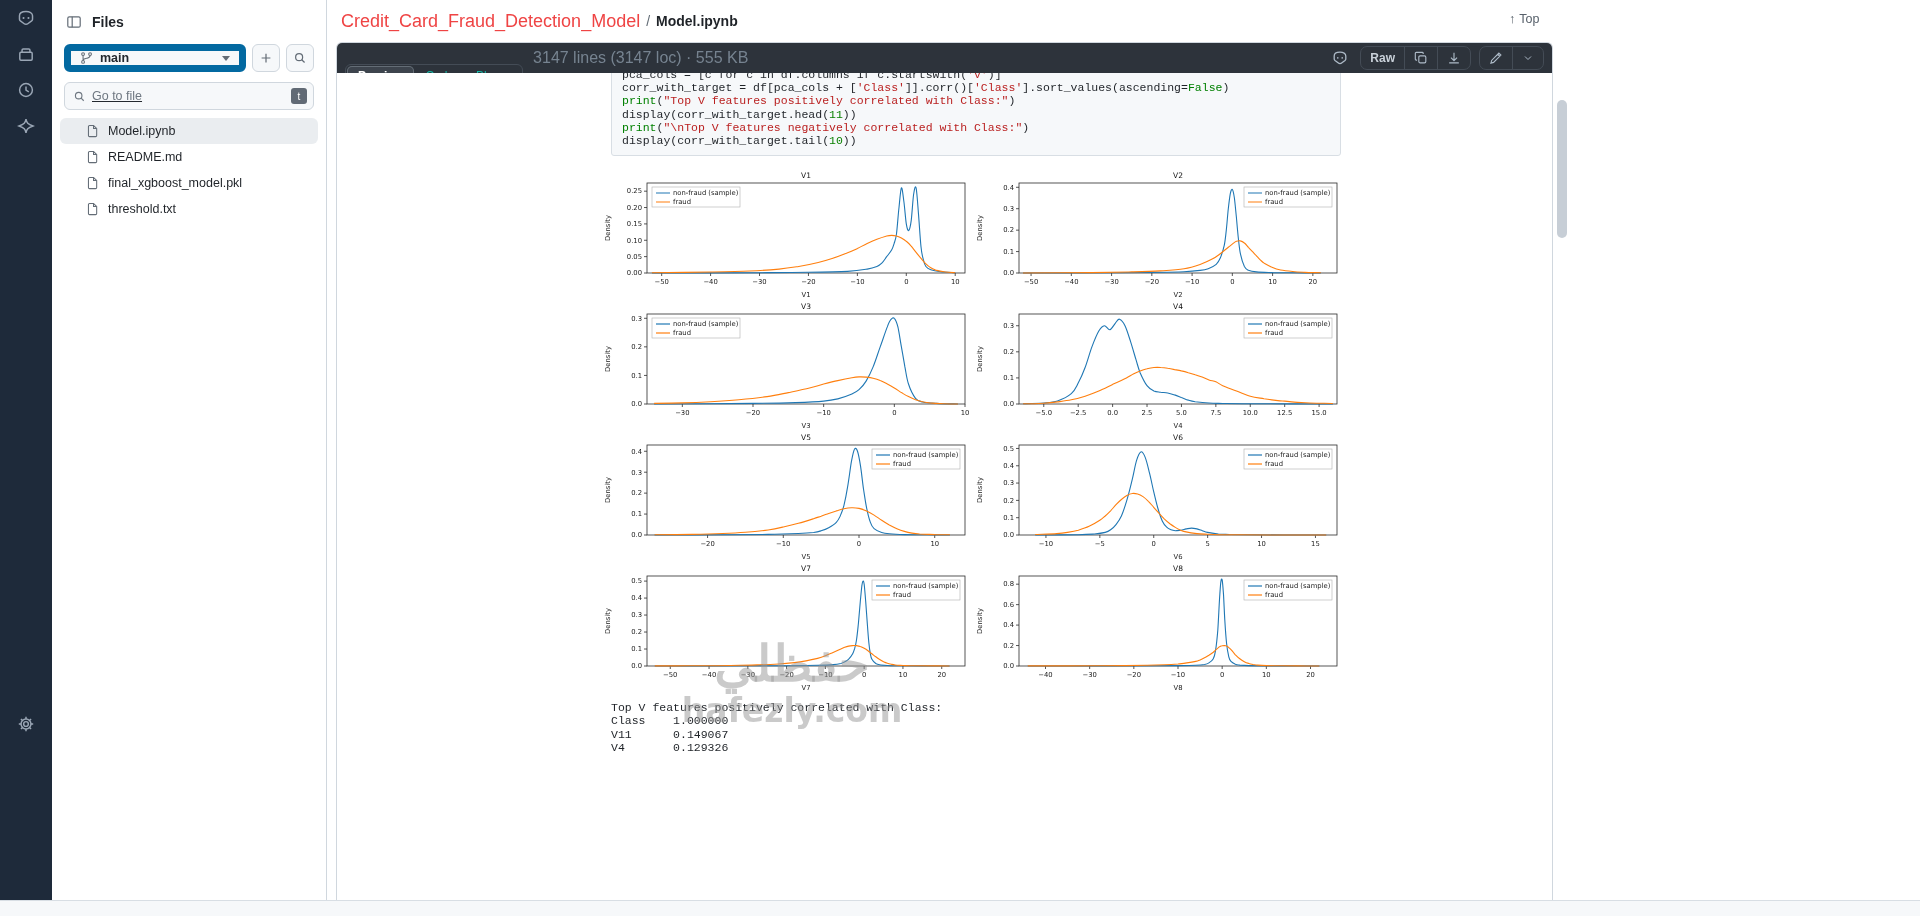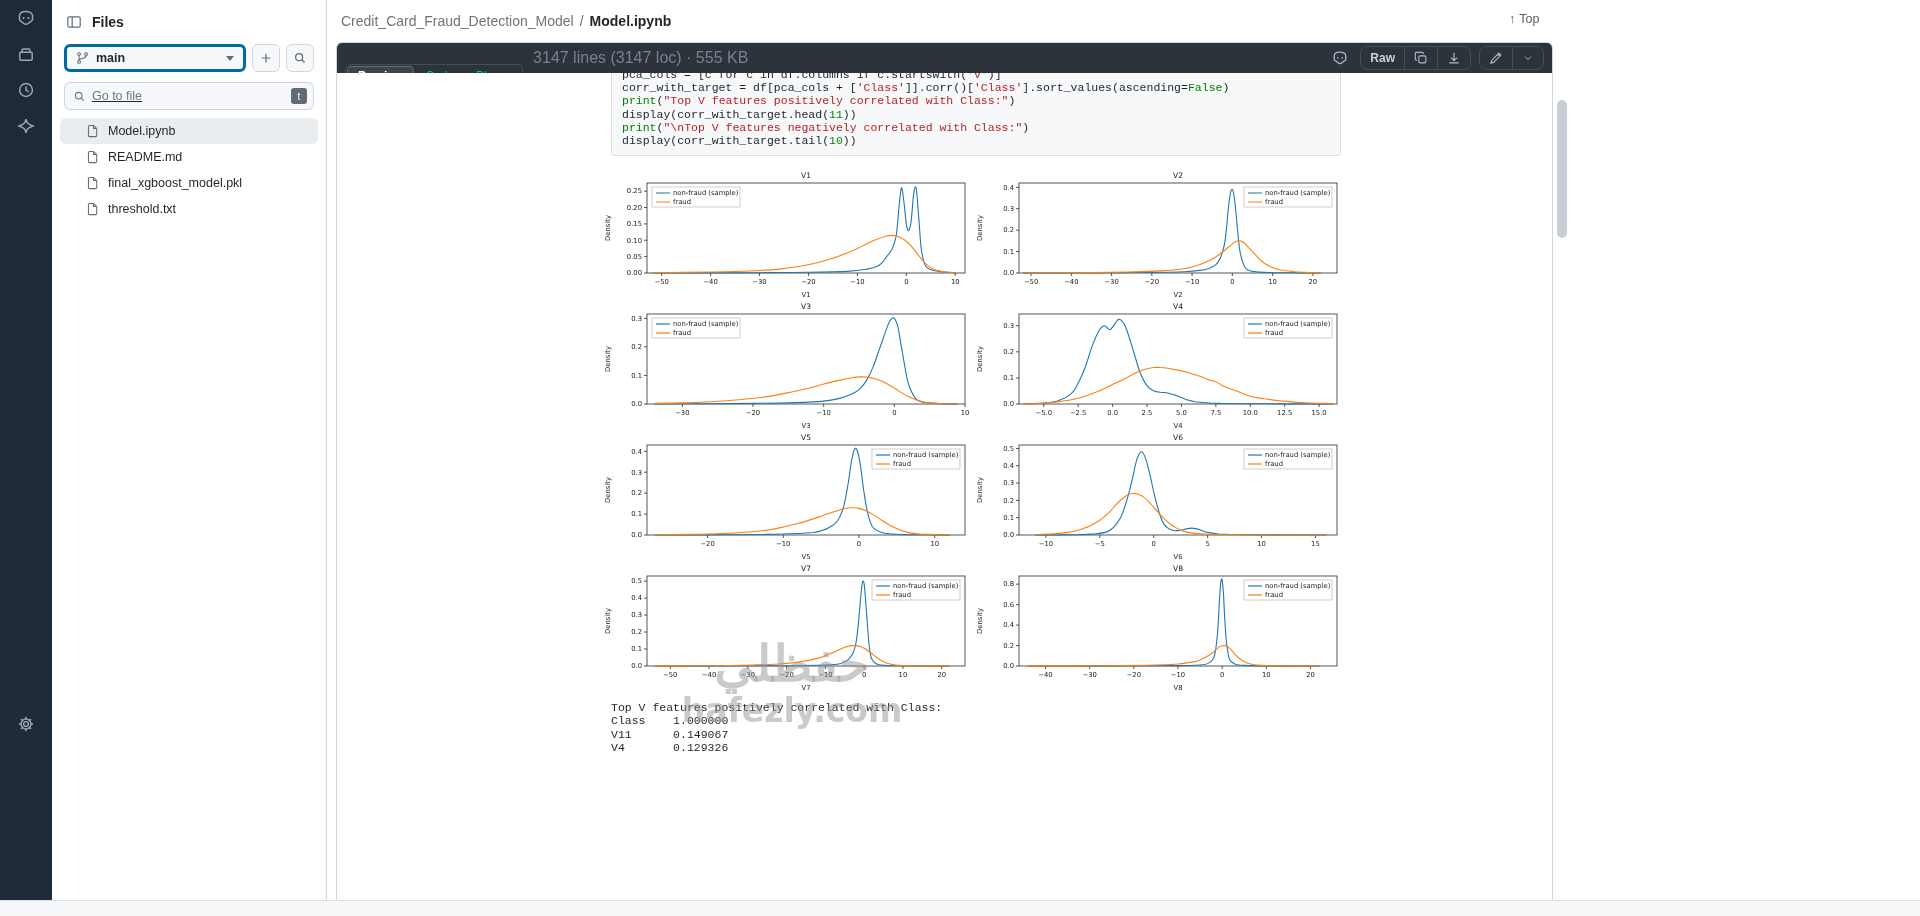--- a/index.html
+++ b/index.html
@@ -14,21 +14,21 @@
   .rail-btn svg { stroke:#9aa6b5; fill:none; stroke-width:1.3; }
   .rail-bottom { position:absolute; top:706px; left:0; }
 
   
   .sidebar { width:275px; background:#ffffff; border-right:1px solid #d0d7de; flex:none; }
   .sb-header { height:44px; display:flex; align-items:center; gap:10px; padding:0 14px; }
   .sb-title { font-size:14px; font-weight:700; color:#1f2328; }
   .sb-header svg { stroke:#636c76; fill:none; stroke-width:1.2; }
   .sb-controls { display:flex; gap:6px; padding:0 12px; align-items:center; }
   .branch-btn { flex:1; height:28px; display:flex; align-items:center; gap:6px; padding:0 9px;
-                border:3px solid #0369a1; border-radius:6px; background:#f6f8fa; cursor:pointer; }
+                border:7px solid #0369a1; border-radius:6px; background:#f6f8fa; cursor:pointer; }
   .branch-btn svg { stroke:#636c76; fill:none; stroke-width:1.2; flex:none; }
   .branch-name { font-size:12.5px; font-weight:600; color:#24292f; flex:1; text-align:left; }
   .caret { width:0; height:0; border-left:4px solid transparent; border-right:4px solid transparent; border-top:5px solid #636c76; }
   .sq-btn { width:28px; height:28px; border:1px solid #d0d7de; border-radius:6px; background:#f6f8fa;
             display:flex; align-items:center; justify-content:center; cursor:pointer; }
   .sq-btn svg { stroke:#636c76; fill:none; stroke-width:1.4; }
   .goto-box { margin:10px 12px 4px 12px; height:28px; border:1px solid #d0d7de; border-radius:6px; background:#f6f8fa;
               display:flex; align-items:center; padding:0 6px 0 8px; gap:6px; }
   .goto-box svg { stroke:#6e7781; fill:none; stroke-width:1.4; flex:none; }
   .goto-input { flex:1; border:none; outline:none; background:transparent; font-size:12.5px; color:#24292f; min-width:0;text-decoration:underline; }
@@ -37,21 +37,21 @@
               display:flex; align-items:center; justify-content:center; flex:none; }
   .file-tree { margin:8px 8px 0 8px; }
   .file-row { height:26px; display:flex; align-items:center; gap:8px; padding-left:26px; border-radius:6px; cursor:pointer; }
   .file-row.selected { background:rgba(208,215,222,.45); }
   .file-row .ficon { display:flex; }
   .fname { font-size:12.5px; color:#1f2328; }
 
   
   .main { flex:1; position:relative; background:#fff; min-width:0; }
   .crumb-row { height:42px; display:flex; align-items:center; padding-left:14px; position:relative; }
-  .crumb-link { color:#737373; font-size:14px; text-decoration:none; cursor:pointer; }
+  .crumb-link { color:#ef4444; font-size:18px; text-decoration:none; cursor:pointer; }
   .crumb-sep { color:#636c76; font-size:14px; margin:0 6px; }
   .crumb-file { color:#1f2328; font-size:14px; font-weight:700; }
   .top-link { position:absolute; left:1182px; top:12px; font-size:12.5px; color:#57606a; cursor:pointer; display:flex; gap:4px; align-items:center; }
 
   .content-box { margin-left:9px; width:1217px; height:858px; border:1px solid #d0d7de; border-bottom:none;
                  border-radius:6px 6px 0 0; overflow:hidden; background:#fff; }
   .toolbar { height:30px; background:#2d333b; display:flex; align-items:center; padding:0 8px; gap:10px; }
   .seg { display:flex; align-items:center; border:1px solid #444c56; border-radius:6px; height:24px; padding:1px;margin-top:36px; }
   .seg .tab { border:none; background:transparent; color:#14b8a6; font-size:12px; padding:0 11px; height:20px;
               border-radius:5px; cursor:pointer; font-family:inherit; }

